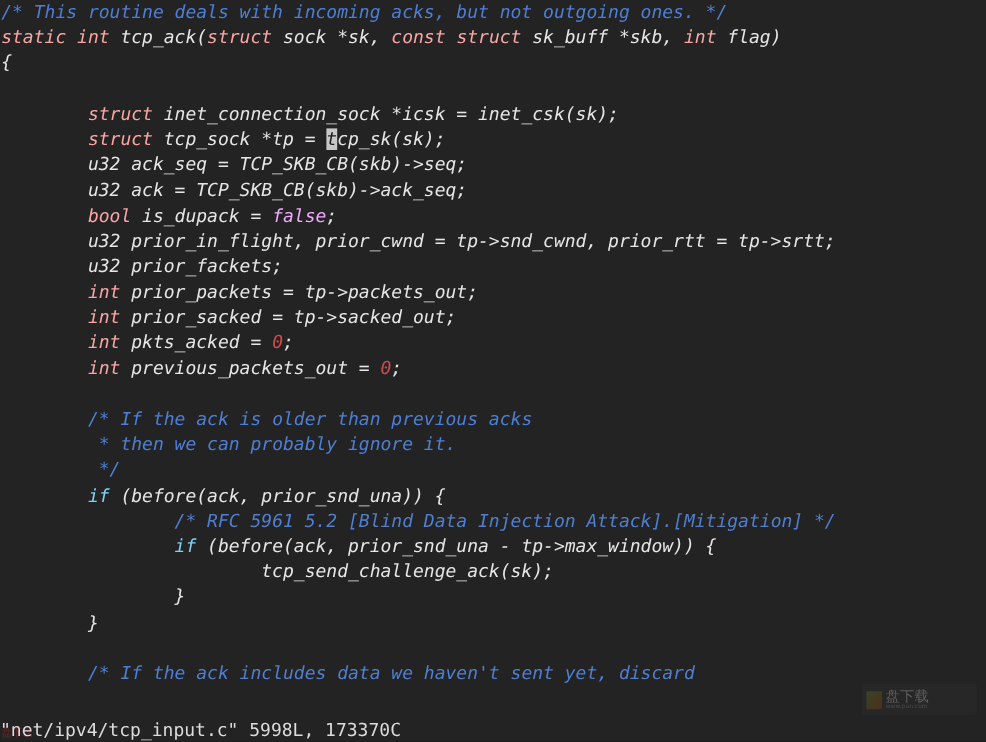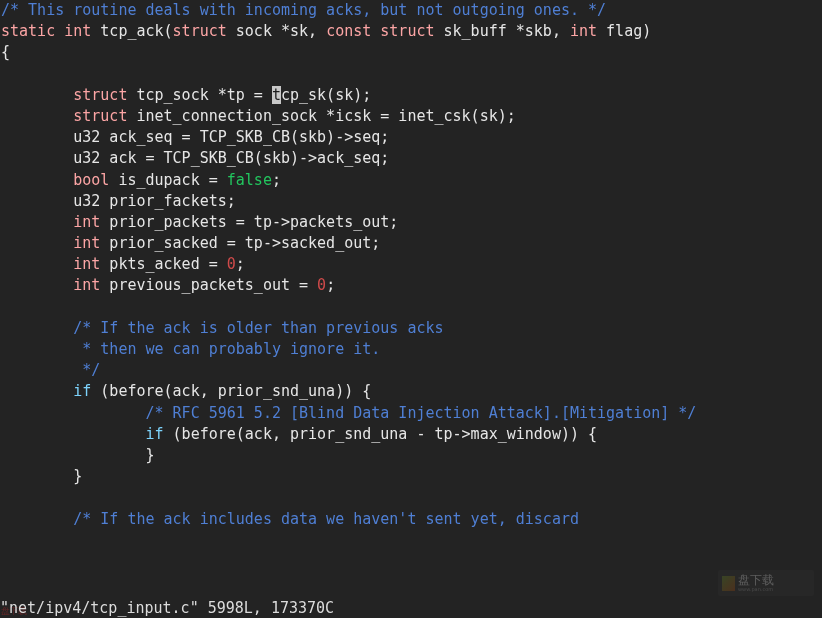--- a/index.html
+++ b/index.html
@@ -25,27 +25,28 @@
     top: 0;
     width: 822px;
     padding: 0 0 0 1px;
     box-sizing: border-box;
   }
   .code-line {
     height: 21.2px;
     white-space: pre;
     color: #e4e4e4;
     letter-spacing: 0px;
+    font-style: italic;
   }
   
   .t-plain   { color: #e6e6e6; text-align: right; }
   .t-comment { color: #4f7fd4; }
   .t-type    { color: #fca5a5; }
   .t-stmt    { color: #7dd3fc; }
-  .t-const   { color: #22c55e; }
+  .t-const   { color: #f0abfc; }
   .t-num     { color: #cf4a4a; }
 
   
   .cursor {
     background: #c8c8c8;
     color: #1c1c1c;
   }
 
   
   #status-line {
@@ -121,37 +122,39 @@
 </head>
 <body>
 
 <div id="terminal" style="background: rgb(35, 35, 35);">
 
   <div id="code-area">
       <div class="code-line"><span class="t-comment">/* This routine deals with incoming acks, but not outgoing ones. */</span></div>
       <div class="code-line"><span class="t-type">static</span><span class="t-plain"> </span><span class="t-type">int</span><span class="t-plain"> tcp_ack(</span><span class="t-type">struct</span><span class="t-plain"> sock *sk, </span><span class="t-type">const</span><span class="t-plain"> </span><span class="t-type">struct</span><span class="t-plain"> sk_buff *skb, </span><span class="t-type">int</span><span class="t-plain"> flag)</span></div>
       <div class="code-line"><span class="t-plain">{</span></div>
       <div class="code-line"><span class="t-plain"></span></div>
+      <div class="code-line"><span class="t-plain">        </span><span class="t-type">struct</span><span class="t-plain"> inet_connection_sock *icsk = inet_csk(sk);</span></div>
       <div class="code-line"><span class="t-plain">        </span><span class="t-type">struct</span><span class="t-plain"> tcp_sock *tp = </span><span class="t-plain cursor">t</span><span class="t-plain">cp_sk(sk);</span></div>
-      <div class="code-line"><span class="t-plain">        </span><span class="t-type">struct</span><span class="t-plain"> inet_connection_sock *icsk = inet_csk(sk);</span></div>
       <div class="code-line"><span class="t-plain">        u32 ack_seq = TCP_SKB_CB(skb)-&gt;seq;</span></div>
       <div class="code-line"><span class="t-plain">        u32 ack = TCP_SKB_CB(skb)-&gt;ack_seq;</span></div>
       <div class="code-line"><span class="t-plain">        </span><span class="t-type">bool</span><span class="t-plain"> is_dupack = </span><span class="t-const">false</span><span class="t-plain">;</span></div>
+      <div class="code-line"><span class="t-plain">        u32 prior_in_flight, prior_cwnd = tp-&gt;snd_cwnd, prior_rtt = tp-&gt;srtt;</span></div>
       <div class="code-line"><span class="t-plain">        u32 prior_fackets;</span></div>
       <div class="code-line"><span class="t-plain">        </span><span class="t-type">int</span><span class="t-plain"> prior_packets = tp-&gt;packets_out;</span></div>
       <div class="code-line"><span class="t-plain">        </span><span class="t-type">int</span><span class="t-plain"> prior_sacked = tp-&gt;sacked_out;</span></div>
       <div class="code-line"><span class="t-plain">        </span><span class="t-type">int</span><span class="t-plain"> pkts_acked = </span><span class="t-num">0</span><span class="t-plain">;</span></div>
       <div class="code-line"><span class="t-plain">        </span><span class="t-type">int</span><span class="t-plain"> previous_packets_out = </span><span class="t-num">0</span><span class="t-plain">;</span></div>
       <div class="code-line"><span class="t-plain"></span></div>
       <div class="code-line"><span class="t-plain">        </span><span class="t-comment">/* If the ack is older than previous acks</span></div>
       <div class="code-line"><span class="t-plain">         </span><span class="t-comment">* then we can probably ignore it.</span></div>
       <div class="code-line"><span class="t-plain">         </span><span class="t-comment">*/</span></div>
       <div class="code-line"><span class="t-plain">        </span><span class="t-stmt">if</span><span class="t-plain"> (before(ack, prior_snd_una)) {</span></div>
       <div class="code-line"><span class="t-plain">                </span><span class="t-comment">/* RFC 5961 5.2 [Blind Data Injection Attack].[Mitigation] */</span></div>
       <div class="code-line"><span class="t-plain">                </span><span class="t-stmt">if</span><span class="t-plain"> (before(ack, prior_snd_una - tp-&gt;max_window)) {</span></div>
+      <div class="code-line"><span class="t-plain">                        tcp_send_challenge_ack(sk);</span></div>
       <div class="code-line"><span class="t-plain">                }</span></div>
       <div class="code-line"><span class="t-plain">        }</span></div>
       <div class="code-line"><span class="t-plain"></span></div>
       <div class="code-line"><span class="t-plain">        </span><span class="t-comment">/* If the ack includes data we haven't sent yet, discard</span></div>
     </div>
 
   <div id="wm-right">
     <span class="wm-mark"></span>
     <span class="wm-stack">
       <span class="wm-cn">盘下载</span>

